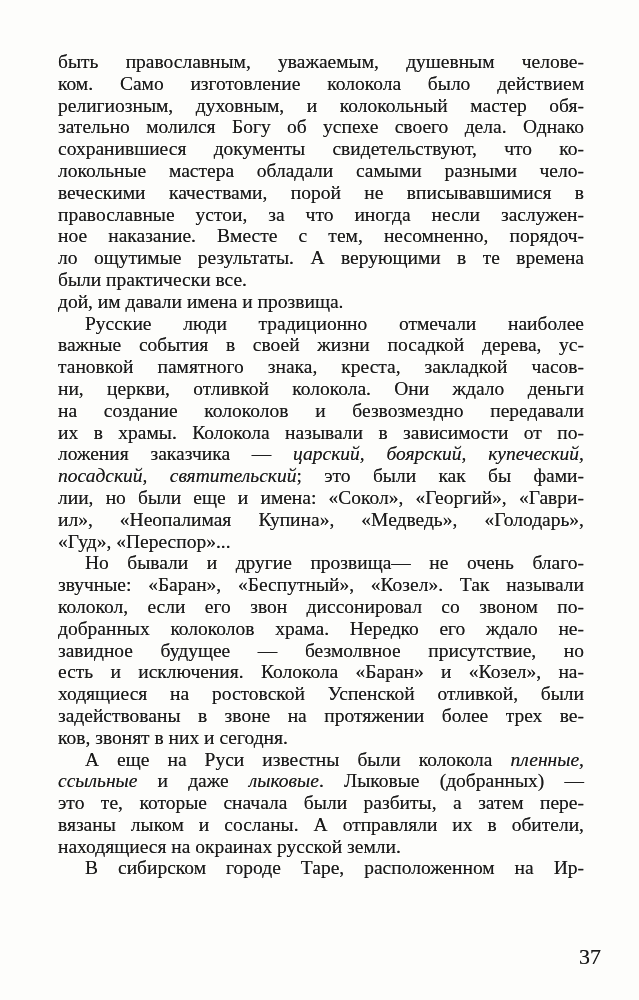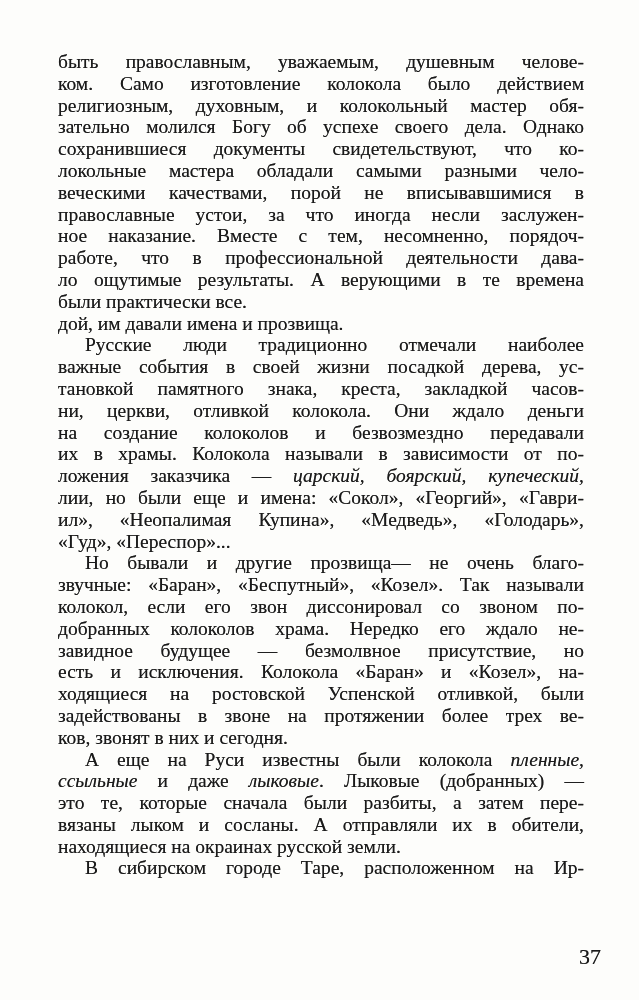--- a/index.html
+++ b/index.html
@@ -60,31 +60,31 @@
   <div class="text-block">
       <div class="line"><span>быть православным, уважаемым, душевным челове-</span></div>
       <div class="line"><span>ком. Само изготовление колокола было действием</span></div>
       <div class="line"><span>религиозным, духовным, и колокольный мастер обя-</span></div>
       <div class="line"><span>зательно молился Богу об успехе своего дела. Однако</span></div>
       <div class="line"><span>сохранившиеся документы свидетельствуют, что ко-</span></div>
       <div class="line"><span>локольные мастера обладали самыми разными чело-</span></div>
       <div class="line"><span>веческими качествами, порой не вписывавшимися в</span></div>
       <div class="line"><span>православные устои, за что иногда несли заслужен-</span></div>
       <div class="line"><span>ное наказание. Вместе с тем, несомненно, порядоч-</span></div>
-      <div class="line"><span>работе, что в профессиональной деятельности дава-</span></div>
       <div class="line"><span>ло ощутимые результаты. А верующими в те времена</span></div>
       <div class="line endline"><span>были практически все.</span></div>
       <div class="line endline"><span>дой, им давали имена и прозвища.</span></div>
       <div class="line indent"><span>Русские люди традиционно отмечали наиболее</span></div>
       <div class="line"><span>важные события в своей жизни посадкой дерева, ус-</span></div>
       <div class="line"><span>тановкой памятного знака, креста, закладкой часов-</span></div>
       <div class="line"><span>ни, церкви, отливкой колокола. Они ждало деньги</span></div>
       <div class="line"><span>на создание колоколов и безвозмездно передавали</span></div>
       <div class="line"><span>их в храмы. Колокола называли в зависимости от по-</span></div>
       <div class="line"><span>ложения заказчика — </span><i>царский, боярский, купеческий,</i></div>
+      <div class="line"><i>посадский, святительский</i><span>; это были как бы фами-</span></div>
       <div class="line"><span>лии, но были еще и имена: «Сокол», «Георгий», «Гаври-</span></div>
       <div class="line"><span>ил», «Неопалимая Купина», «Медведь», «Голодарь»,</span></div>
       <div class="line endline"><span>«Гуд», «Переспор»...</span></div>
       <div class="line indent"><span>Но бывали и другие прозвища— не очень благо-</span></div>
       <div class="line"><span>звучные: «Баран», «Беспутный», «Козел». Так называли</span></div>
       <div class="line"><span>колокол, если его звон диссонировал со звоном по-</span></div>
       <div class="line"><span>добранных колоколов храма. Нередко его ждало не-</span></div>
       <div class="line"><span>завидное будущее — безмолвное присутствие, но</span></div>
       <div class="line"><span>есть и исключения. Колокола «Баран» и «Козел», на-</span></div>
       <div class="line"><span>ходящиеся на ростовской Успенской отливкой, были</span></div>

